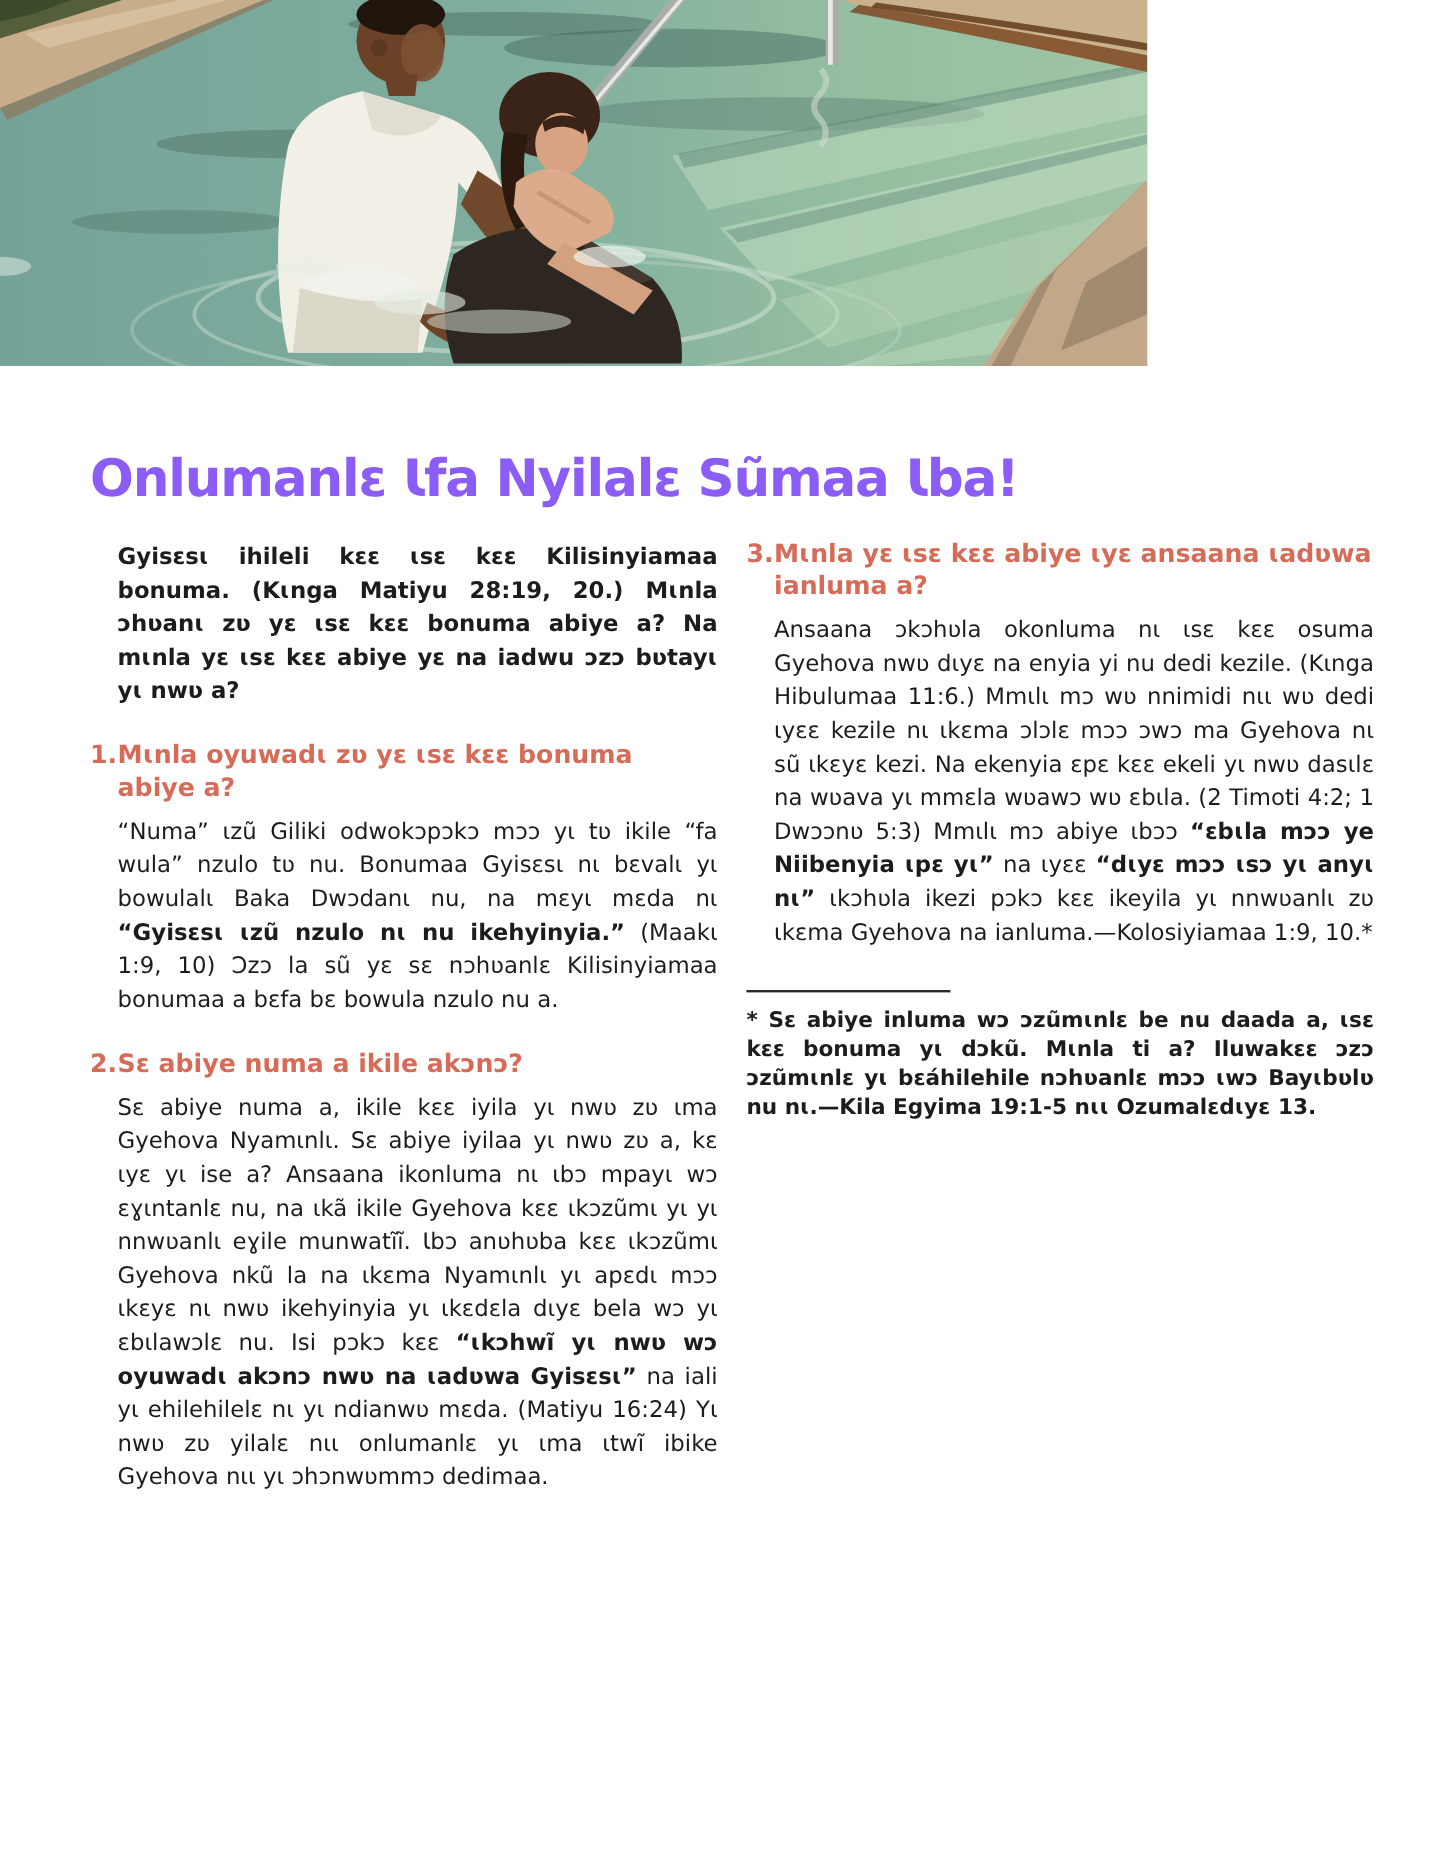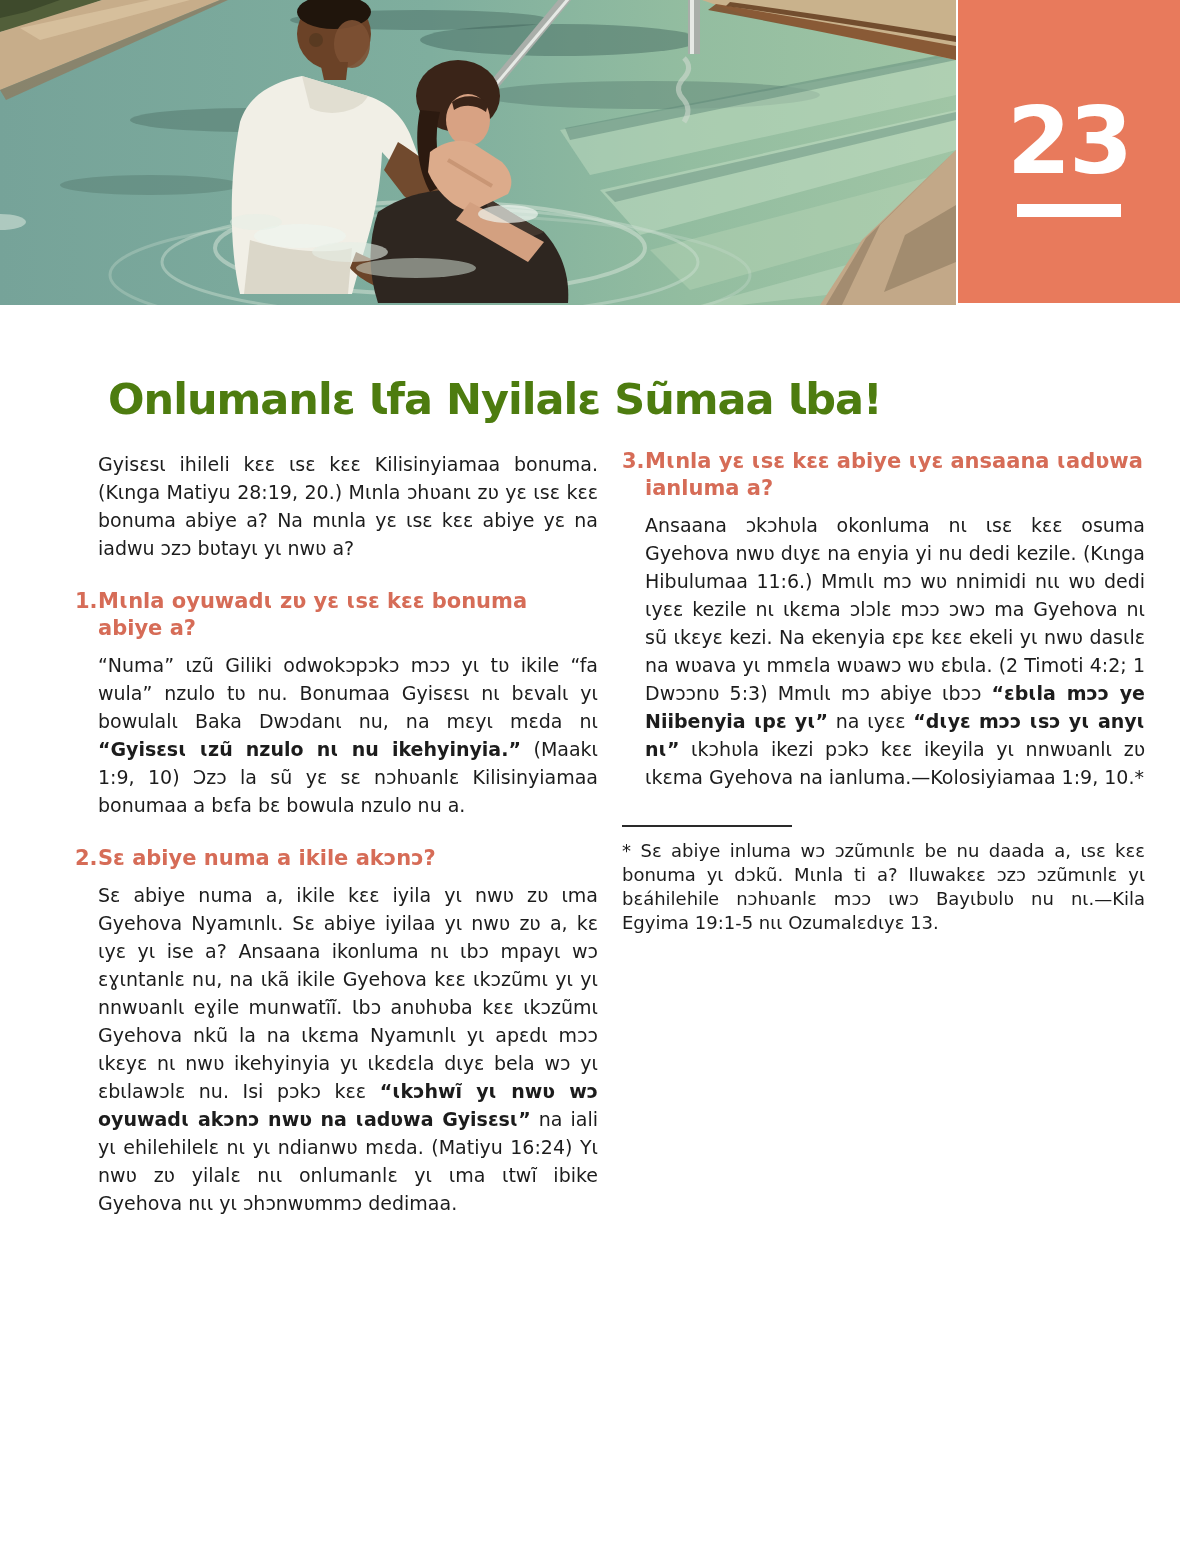--- a/index.html
+++ b/index.html
@@ -26,48 +26,48 @@
     color:#ffffff;font-size:92px;font-weight:bold;line-height:1;
     letter-spacing:-2px;margin-top:10px;
   }
   #chapterUnderline{
     width:104px;height:13px;background:#ffffff;margin-top:16px;
   }
   
   #pageTitle{
     position:absolute;left:75px;top:346px;width:1080px;
     font-size:43px;font-weight:800;letter-spacing:-1px;
-    color:#4d7c0f;line-height:1.15;margin-left:33px;
+    color:#8b5cf6;line-height:1.15;
   }
   
   #columns{
     position:absolute;left:75px;top:448px;width:1070px;
     display:flex;gap:24px;
   }
   .col{width:523px;flex:0 0 523px;}
   .body-par{
     margin:0 0 22px 23px;
     font-size:19px;line-height:28px;text-align:justify;
   }
   .body-par b{font-weight:700;}
   .sec-heading{
     display:flex;margin:26px 0 9px 0;
     font-size:21px;line-height:27px;font-weight:700;
   }
   .sec-heading .num{flex:0 0 23px;}
   .sec-heading .txt{flex:1;}
-  .first-block{margin-top:2px;}
+  .first-block{margin-top:2px;font-weight:bold;}
   .heading-color{color:#d66c57;}
   
   #footnote{margin:34px 0 0 0;}
   #footnoteRule{
     width:170px;height:0;border-top:2px solid #2a2a2a;margin:0 0 12px 0;
   }
   #footnoteText{
-    font-size:18px;line-height:24px;text-align:justify;margin:0;
+    font-size:18px;line-height:24px;text-align:justify;margin:0;font-weight:bold;
   }
 </style>
 </head>
 <body>
 
 <div id="page">
 
   <div id="photo">
     <svg viewBox="0 0 956 305" preserveAspectRatio="none">
       <defs>
@@ -148,24 +148,20 @@
 
       <ellipse cx="300" cy="236" rx="46" ry="12" fill="#eef4ee" opacity="0.75"></ellipse>
       <ellipse cx="350" cy="252" rx="38" ry="10" fill="#e6efe6" opacity="0.6"></ellipse>
       <ellipse cx="508" cy="214" rx="30" ry="9" fill="#eef4ee" opacity="0.7"></ellipse>
       <ellipse cx="258," ,="" cy="222" rx="26" ry="8" fill="#e6efe6" opacity="0.5"></ellipse>
       <ellipse cx="256" cy="222" rx="26" ry="8" fill="#e6efe6" opacity="0.5"></ellipse>
       <ellipse cx="416" cy="268" rx="60" ry="10" fill="#dce9dd" opacity="0.5"></ellipse>
     </svg>
   </div>
 
-  <div id="chapterBox" style="background:#e87a5c;">
-    <div id="chapterNumber">23</div>
-    <div id="chapterUnderline"></div>
-  </div>
 
   <h1 id="pageTitle">Onlumanlɛ Ɩfa Nyilalɛ Sũmaa Ɩba!</h1>
 
   <div id="columns">
 
     <div class="col">
       <p class="body-par first-block"><span>Gyisɛsɩ ihileli kɛɛ ɩsɛ kɛɛ Kilisinyiamaa bonuma. (Kɩnga Matiyu 28:19, 20.) Mɩnla ɔhʋanɩ zʋ yɛ ɩsɛ kɛɛ bonuma abiye a? Na mɩnla yɛ ɩsɛ kɛɛ abiye yɛ na iadwu ɔzɔ bʋtayɩ yɩ nwʋ a?</span></p>
 
       <div class="sec-heading heading-color">
         <span class="num">1.</span>

